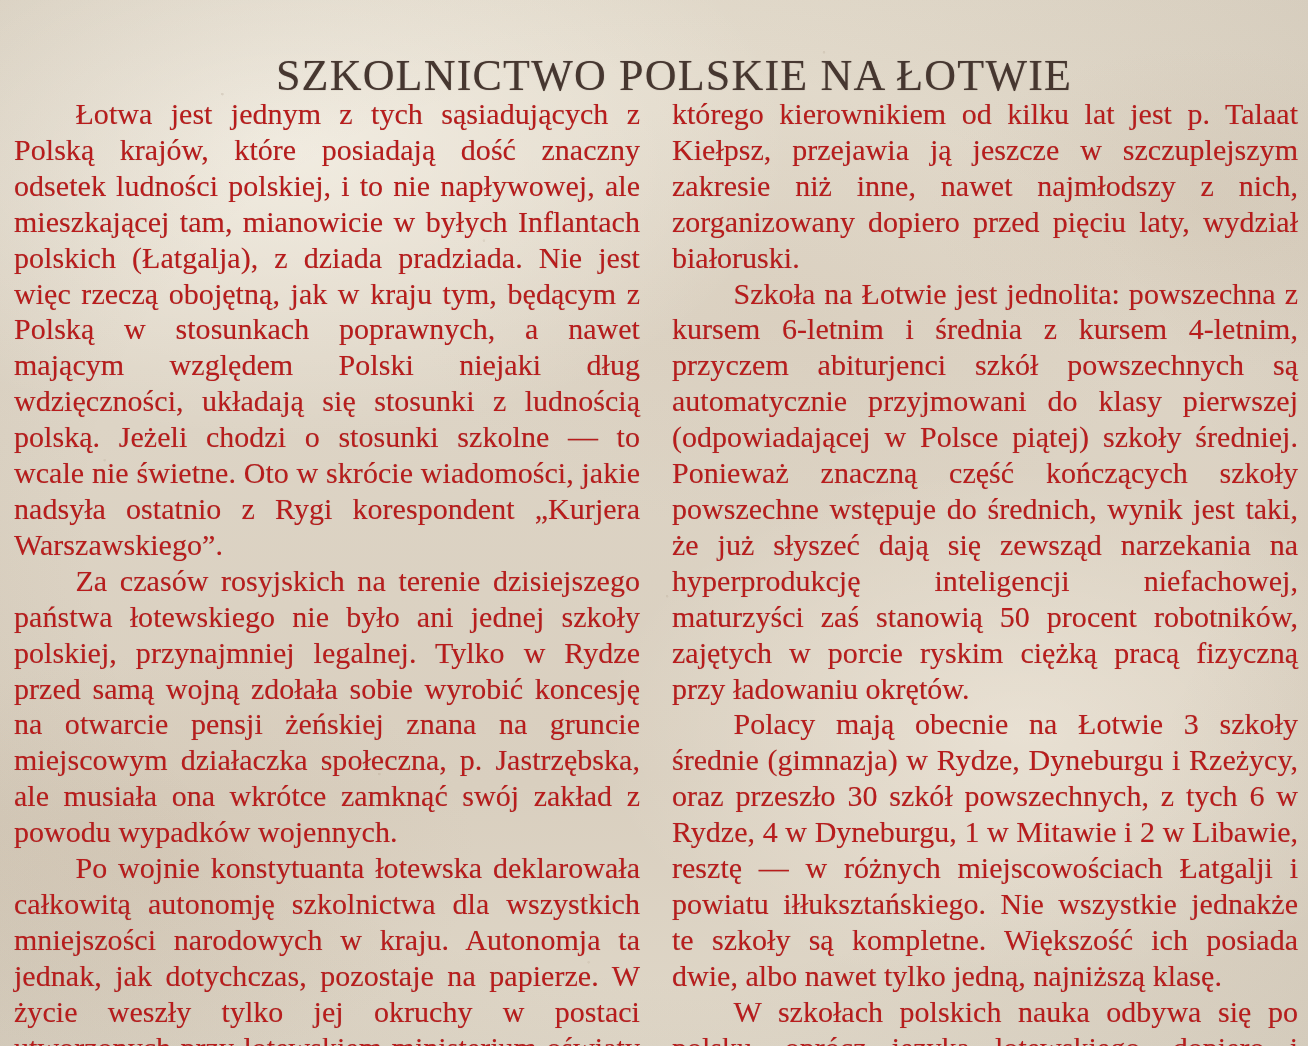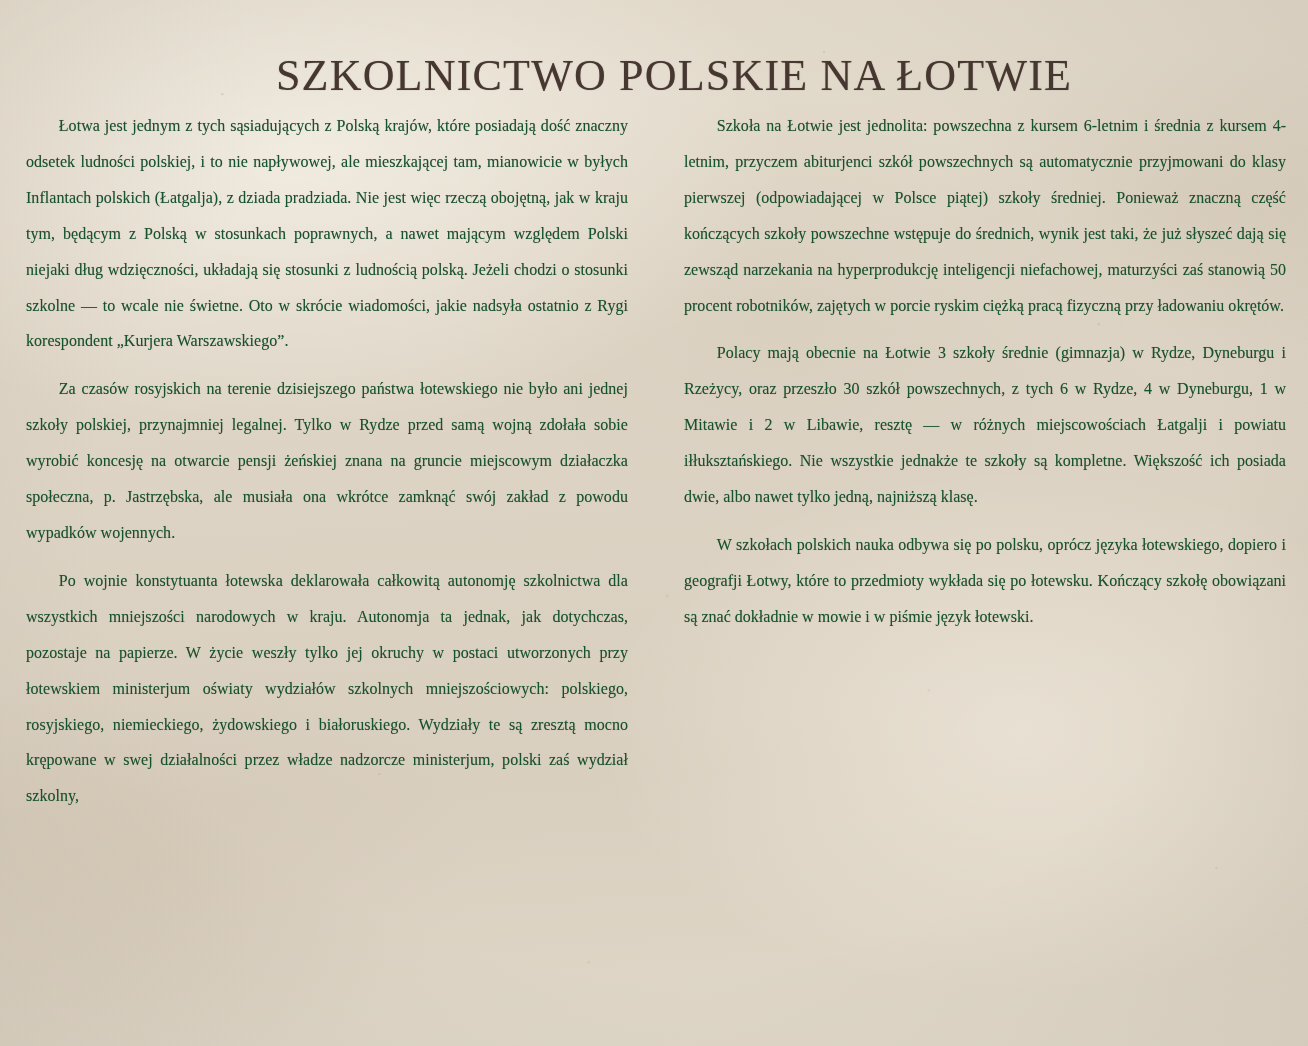--- a/index.html
+++ b/index.html
@@ -86,28 +86,28 @@
     display: flex;
     gap: 32px;
     align-items: flex-start;
   }
   .column {
     width: 626px;
     flex: 0 0 626px;
   }
 
   p.para {
-    margin: 12px;
-    font-size: 16px;
+    margin: 0;
+    font-size: 30px;
     line-height: 35.9px;
     text-align: justify;
     text-justify: inter-word;
     text-indent: 2.05em;
     hyphens: manual;
-    color: #14532d;
+    color: #b91c1c;
     text-shadow: 0 0 .7px rgba(76,61,52,.38);
   }
   p.para.cont {
     text-indent: 0;
   }
   
   .column:first-child p.para { letter-spacing: .04px; }
   .column:last-child  p.para { letter-spacing: .02px; }
 </style>
 </head>
@@ -123,19 +123,20 @@
 
   <div class="columns">
 
     <div class="column">
       <p class="para">Łotwa jest jednym z tych sąsiadujących z Polską krajów, które posiadają dość znaczny odsetek ludności polskiej, i to nie napływowej, ale mieszkającej tam, mianowicie w byłych Inflantach polskich (Łatgalja), z dziada pradziada. Nie jest więc rzeczą obojętną, jak w kraju tym, będącym z Polską w stosunkach poprawnych, a nawet mającym względem Polski niejaki dług wdzięczności, układają się stosunki z ludnością polską. Jeżeli chodzi o stosunki szkolne — to wcale nie świetne. Oto w skrócie wiadomości, jakie nadsyła ostatnio z Rygi korespondent „Kurjera Warszawskiego”.</p>
       <p class="para">Za czasów rosyjskich na terenie dzisiejszego państwa łotewskiego nie było ani jednej szkoły polskiej, przynajmniej legalnej. Tylko w Rydze przed samą wojną zdołała sobie wyrobić koncesję na otwarcie pensji żeńskiej znana na gruncie miejscowym działaczka społeczna, p. Jastrzębska, ale musiała ona wkrótce zamknąć swój zakład z powodu wypadków wojennych.</p>
       <p class="para">Po wojnie konstytuanta łotewska deklarowała całkowitą autonomję szkolnictwa dla wszystkich mniejszości narodowych w kraju. Autonomja ta jednak, jak dotychczas, pozostaje na papierze. W życie weszły tylko jej okruchy w postaci utworzonych przy łotewskiem ministerjum oświaty wydziałów szkolnych mniejszościowych: polskiego, rosyjskiego, niemieckiego, żydowskiego i białoruskiego. Wydziały te są zresztą mocno krępowane w swej działalności przez władze nadzorcze ministerjum, polski zaś wydział szkolny,</p>
     </div>
 
     <div class="column">
+      <p class="para cont">którego kierownikiem od kilku lat jest p. Talaat Kiełpsz, przejawia ją jeszcze w szczuplejszym zakresie niż inne, nawet najmłodszy z nich, zorganizowany dopiero przed pięciu laty, wydział białoruski.</p>
       <p class="para">Szkoła na Łotwie jest jednolita: powszechna z kursem 6-letnim i średnia z kursem 4-letnim, przyczem abiturjenci szkół powszechnych są automatycznie przyjmowani do klasy pierwszej (odpowiadającej w Polsce piątej) szkoły średniej. Ponieważ znaczną część kończących szkoły powszechne wstępuje do średnich, wynik jest taki, że już słyszeć dają się zewsząd narzekania na hyperprodukcję inteligencji niefachowej, maturzyści zaś stanowią 50 procent robotników, zajętych w porcie ryskim ciężką pracą fizyczną przy ładowaniu okrętów.</p>
       <p class="para">Polacy mają obecnie na Łotwie 3 szkoły średnie (gimnazja) w Rydze, Dyneburgu i Rzeżycy, oraz przeszło 30 szkół powszechnych, z tych 6 w Rydze, 4 w Dyneburgu, 1 w Mitawie i 2 w Libawie, resztę — w różnych miejscowościach Łatgalji i powiatu iłłuksztańskiego. Nie wszystkie jednakże te szkoły są kompletne. Większość ich posiada dwie, albo nawet tylko jedną, najniższą klasę.</p>
       <p class="para">W szkołach polskich nauka odbywa się po polsku, oprócz języka łotewskiego, dopiero i geografji Łotwy, które to przedmioty wykłada się po łotewsku. Kończący szkołę obowiązani są znać dokładnie w mowie i w piśmie język łotewski.</p>
     </div>
 
   </div>
 </div>
 
 </body></html>

